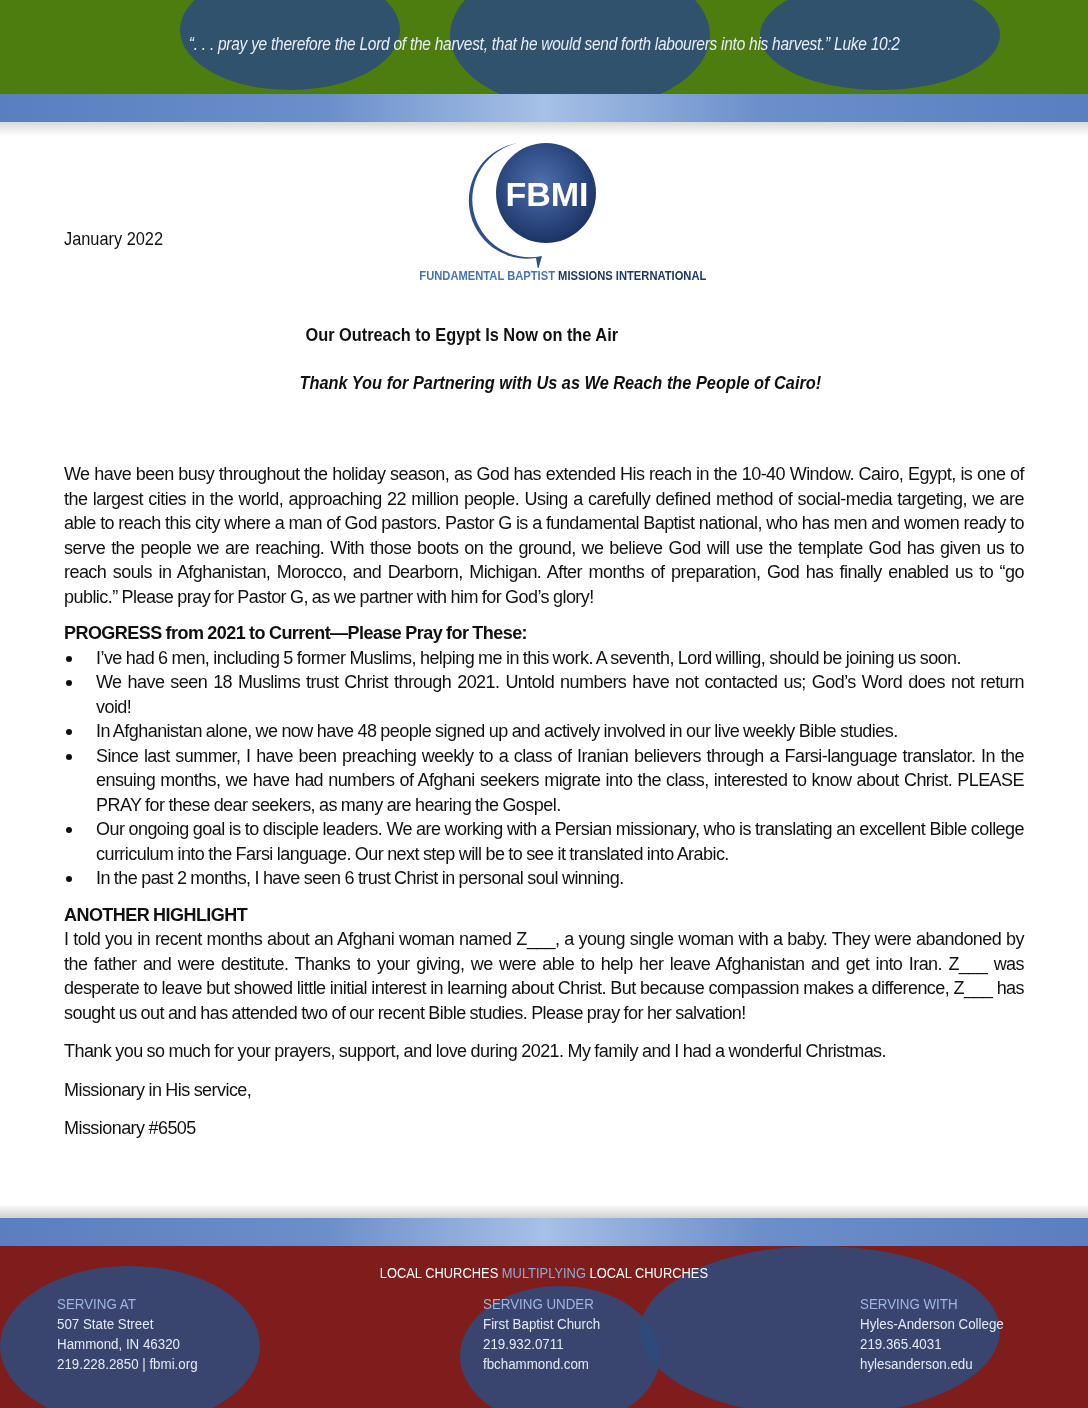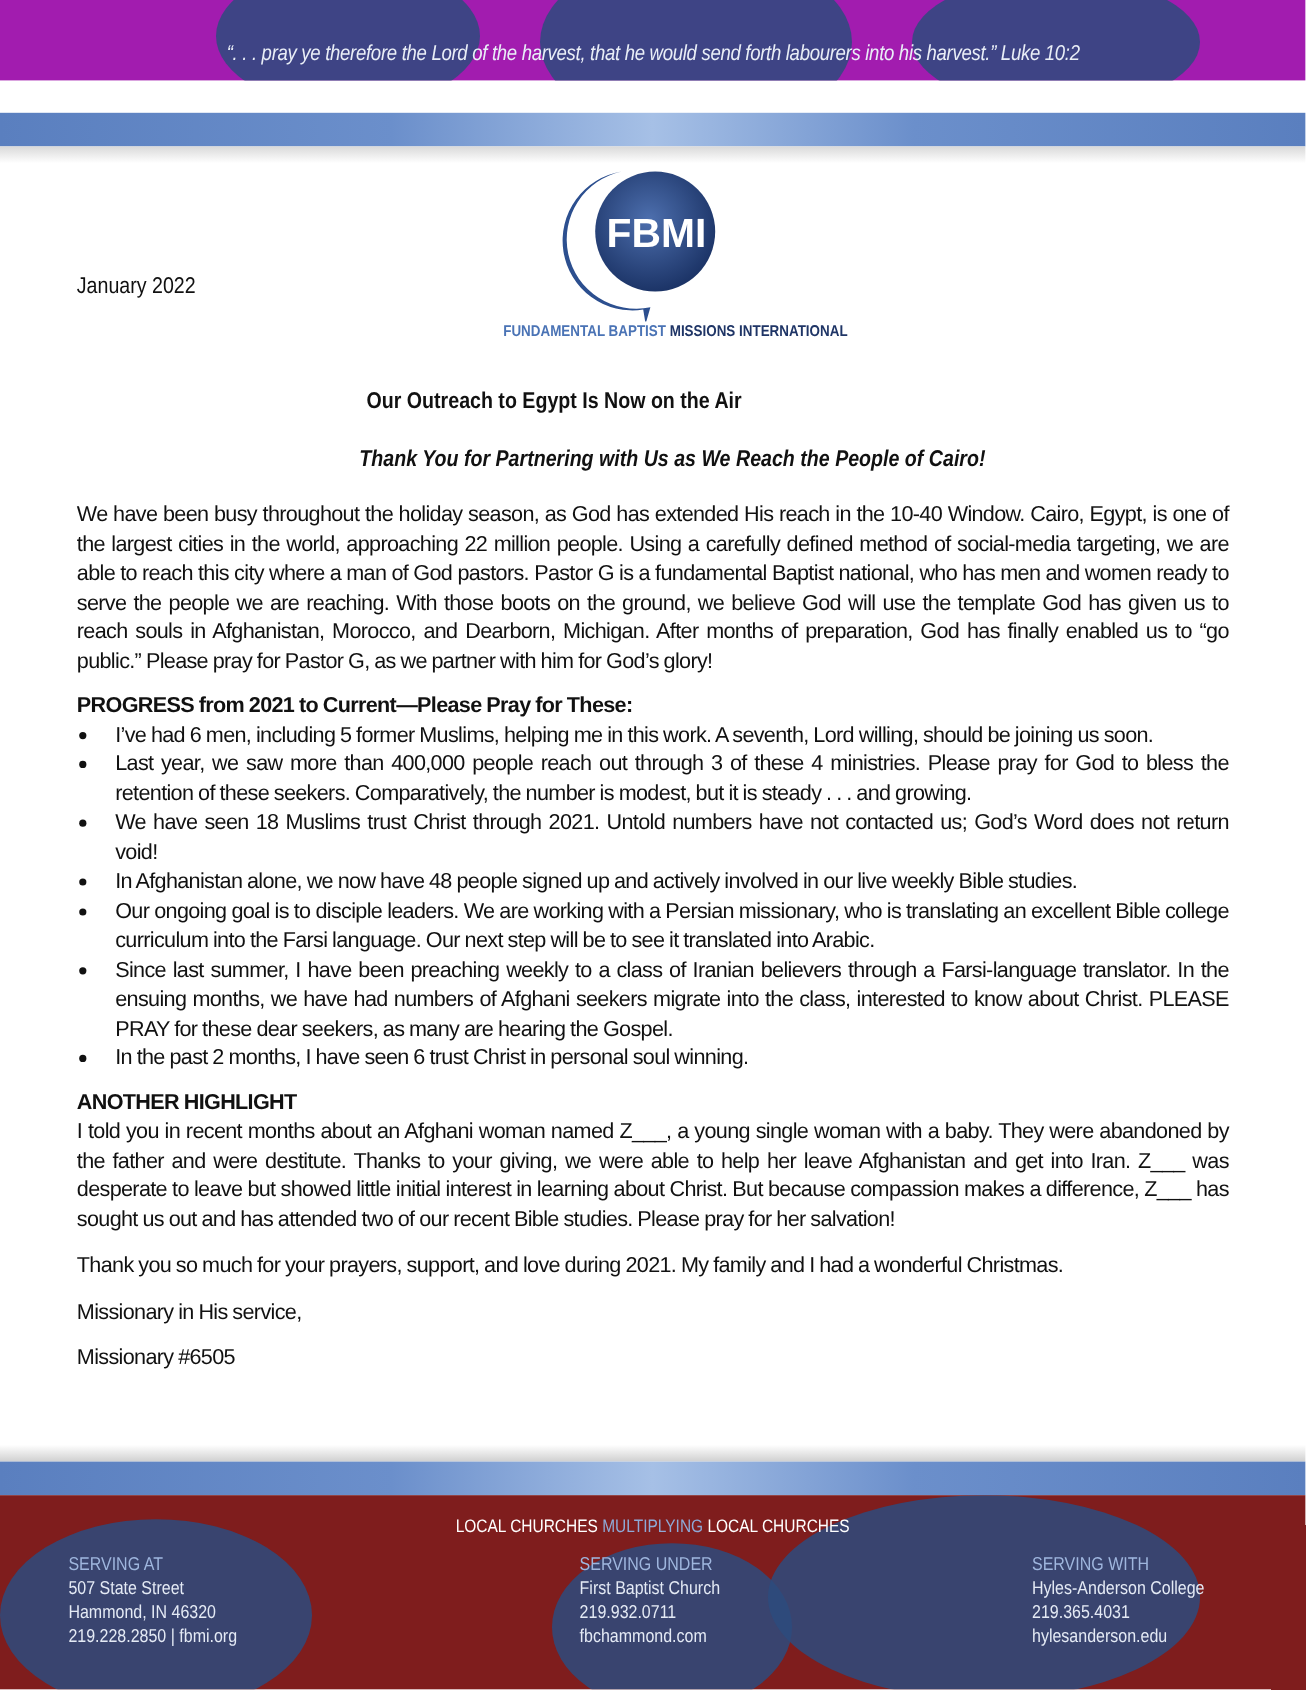--- a/index.html
+++ b/index.html
@@ -4,22 +4,22 @@
   <style>
     html, body { margin: 0; padding: 0; }
     body {
       width: 1088px; height: 1408px; position: relative; overflow: hidden;
       background: #ffffff; font-family: "Liberation Sans", sans-serif; color: #111;
     }
     .cond { display: inline-block; transform: scaleX(0.86); transform-origin: left center; white-space: nowrap; }
 
     
     .header {
-      position: absolute; left: 0; top: 0; width: 1088px; height: 67px;
-      background: #a21caf; overflow: hidden;
+      position: absolute; left: 0; top: 0; width: 1088px; height: 94px;
+      background: #4d7c0f; overflow: hidden;
     }
     .map-blob { position: absolute; background: #2d4b7e; border-radius: 50%; opacity: 0.85; }
     .header-quote {
       position: absolute; left: 0; top: 34px; width: 1088px; text-align: center;
       color: #e9eef7; font-style: italic; font-size: 18px; letter-spacing: -0.3px;
     }
     .header-quote .cond { transform-origin: center center; }
     .band {
       position: absolute; left: 0; width: 1088px; height: 28px;
       background: linear-gradient(90deg, #5a7fbf 0%, #6b8fcb 30%, #a6c0e6 50%, #6b8fcb 70%, #5a7fbf 100%);
@@ -123,30 +123,29 @@
   <span class="cond">January 2022</span>
 </div>
 
 <div class="title">
   <span class="cond" style="transform-origin:center center;">Our Outreach to Egypt Is Now on the Air</span>
 </div>
 <div class="subtitle">
   <span class="cond" style="transform-origin:center center;">Thank You for Partnering with Us as We Reach the People of Cairo!</span>
 </div>
 
-<div class="content" style="transform: scaleX(1); letter-spacing:-0.55px; word-spacing:-0.5px;">
+<div class="content" style="transform: scaleX(1); letter-spacing:-0.55px; word-spacing:-0.5px;margin-top:46px;">
   <p>We have been busy throughout the holiday season, as God has extended His reach in the 10-40 Window. Cairo, Egypt, is one of the largest cities in the world, approaching 22 million people. Using a carefully defined method of social-media targeting, we are able to reach this city where a man of God pastors. Pastor G is a fundamental Baptist national, who has men and women ready to serve the people we are reaching. With those boots on the ground, we believe God will use the template God has given us to reach souls in Afghanistan, Morocco, and Dearborn, Michigan. After months of preparation, God has finally enabled us to “go public.” Please pray for Pastor G, as we partner with him for God’s glory!</p>
   <p class="section-h">PROGRESS from 2021 to Current—Please Pray for These:</p>
   <ul class="bullets">
     <li>I’ve had 6 men, including 5 former Muslims, helping me in this work. A seventh, Lord willing, should be joining us soon.</li>
-    <li>Last year, we saw more than 400,000 people reach out through 3 of these 4 ministries. Please pray for God to bless the retention of these seekers. Comparatively, the number is modest, but it is steady . . . and growing.</li>
     <li>We have seen 18 Muslims trust Christ through 2021. Untold numbers have not contacted us; God’s Word does not return void!</li>
     <li>In Afghanistan alone, we now have 48 people signed up and actively involved in our live weekly Bible studies.</li>
+    <li>Since last summer, I have been preaching weekly to a class of Iranian believers through a Farsi-language translator. In the ensuing months, we have had numbers of Afghani seekers migrate into the class, interested to know about Christ. PLEASE PRAY for these dear seekers, as many are hearing the Gospel.</li>
     <li>Our ongoing goal is to disciple leaders. We are working with a Persian missionary, who is translating an excellent Bible college curriculum into the Farsi language. Our next step will be to see it translated into Arabic.</li>
-    <li>Since last summer, I have been preaching weekly to a class of Iranian believers through a Farsi-language translator. In the ensuing months, we have had numbers of Afghani seekers migrate into the class, interested to know about Christ. PLEASE PRAY for these dear seekers, as many are hearing the Gospel.</li>
     <li>In the past 2 months, I have seen 6 trust Christ in personal soul winning.</li>
   </ul>
   <p class="section-h">ANOTHER HIGHLIGHT</p>
   <p>I told you in recent months about an Afghani woman named Z___, a young single woman with a baby. They were abandoned by the father and were destitute. Thanks to your giving, we were able to help her leave Afghanistan and get into Iran. Z___ was desperate to leave but showed little initial interest in learning about Christ. But because compassion makes a difference, Z___ has sought us out and has attended two of our recent Bible studies. Please pray for her salvation!</p>
   <div class="gap"></div>
   <p>Thank you so much for your prayers, support, and love during 2021. My family and I had a wonderful Christmas.</p>
   <div class="gap"></div>
   <p>Missionary in His service,</p>
   <div class="gap"></div>
   <p>Missionary #6505</p>

